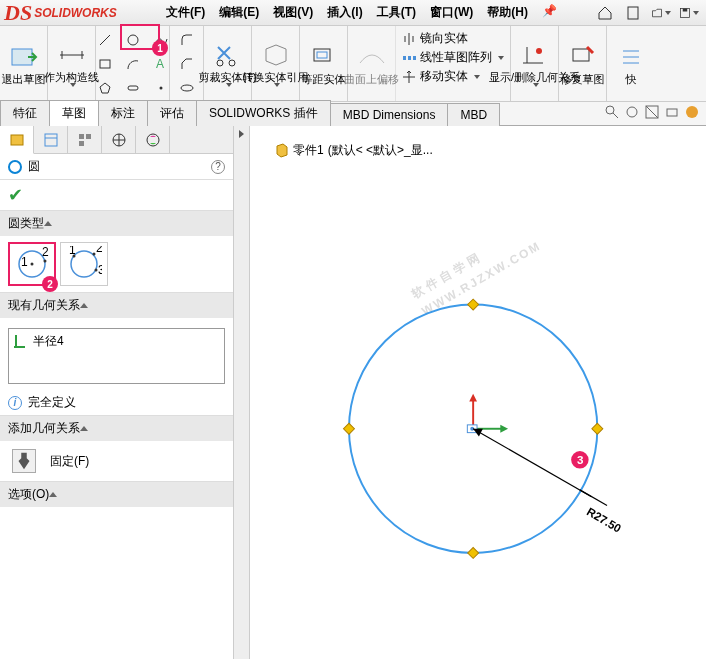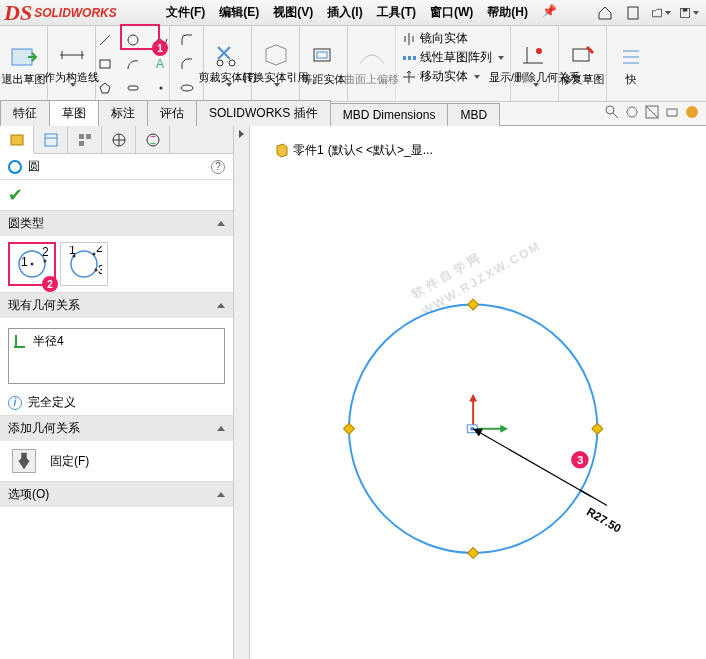--- a/index.html
+++ b/index.html
@@ -45,21 +45,21 @@
 .panel-tabs { height: 28px; background: #eee; display: flex; align-items: center; border-bottom: 1px solid #ccc; }
 .panel-tab { width: 34px; height: 28px; display: flex; align-items: center; justify-content: center; border-right: 1px solid #ccc; }
 .panel-tab.active { background: #fff; border-bottom: 1px solid #fff; margin-bottom: -1px; }
 .panel-tab svg { width: 16px; height: 16px; }
 .panel-head { display: flex; align-items: center; padding: 4px 8px; border-bottom: 1px solid #ddd; }
 .panel-head .circ { width: 14px; height: 14px; border: 2px solid #0b84d6; border-radius: 50%; margin-right: 6px; }
 .panel-head .title { font-size: 12px; }
 .help-q { margin-left: auto; width: 14px; height: 14px; border: 1px solid #888; border-radius: 50%; font-size: 10px; display: flex; align-items: center; justify-content: center; color: #555; }
 .ok-check { color: #2e9e3f; font-size: 18px; padding: 4px 8px; }
 .section { border-top: 1px solid #ddd; }
-.sec-head { background: #e8e8e8; padding: 4px 8px; display: flex; align-items: center; justify-content: space-between; font-size: 12px; }
+.sec-head { background: #e8e8e8; padding: 4px 8px; display: flex; align-items: center; justify-content: flex-start; font-size: 12px; }
 .chev { width: 0; height: 0; border-left: 4px solid transparent; border-right: 4px solid transparent; border-bottom: 5px solid #666; }
 .sec-body { padding: 6px 8px; }
 .circle-types { display: flex; gap: 4px; position: relative; }
 .ctype { width: 48px; height: 44px; border: 1px solid #ccc; display: flex; align-items: center; justify-content: center; background: #fff; }
 .ctype.active { border: 2px solid #e91e63; }
 .ctype svg { width: 36px; height: 36px; }
 .rel-box { border: 1px solid #999; min-height: 56px; padding: 4px; margin-top: 4px; display: flex; align-items: flex-start; gap: 4px; }
 .rel-icon { width: 16px; height: 16px; }
 .status-row { display: flex; align-items: center; gap: 6px; padding: 4px 8px; }
 .info-i { width: 14px; height: 14px; border: 1px solid #4a90d9; border-radius: 50%; color: #4a90d9; font-size: 10px; display: flex; align-items: center; justify-content: center; font-style: italic; font-weight: bold; }

